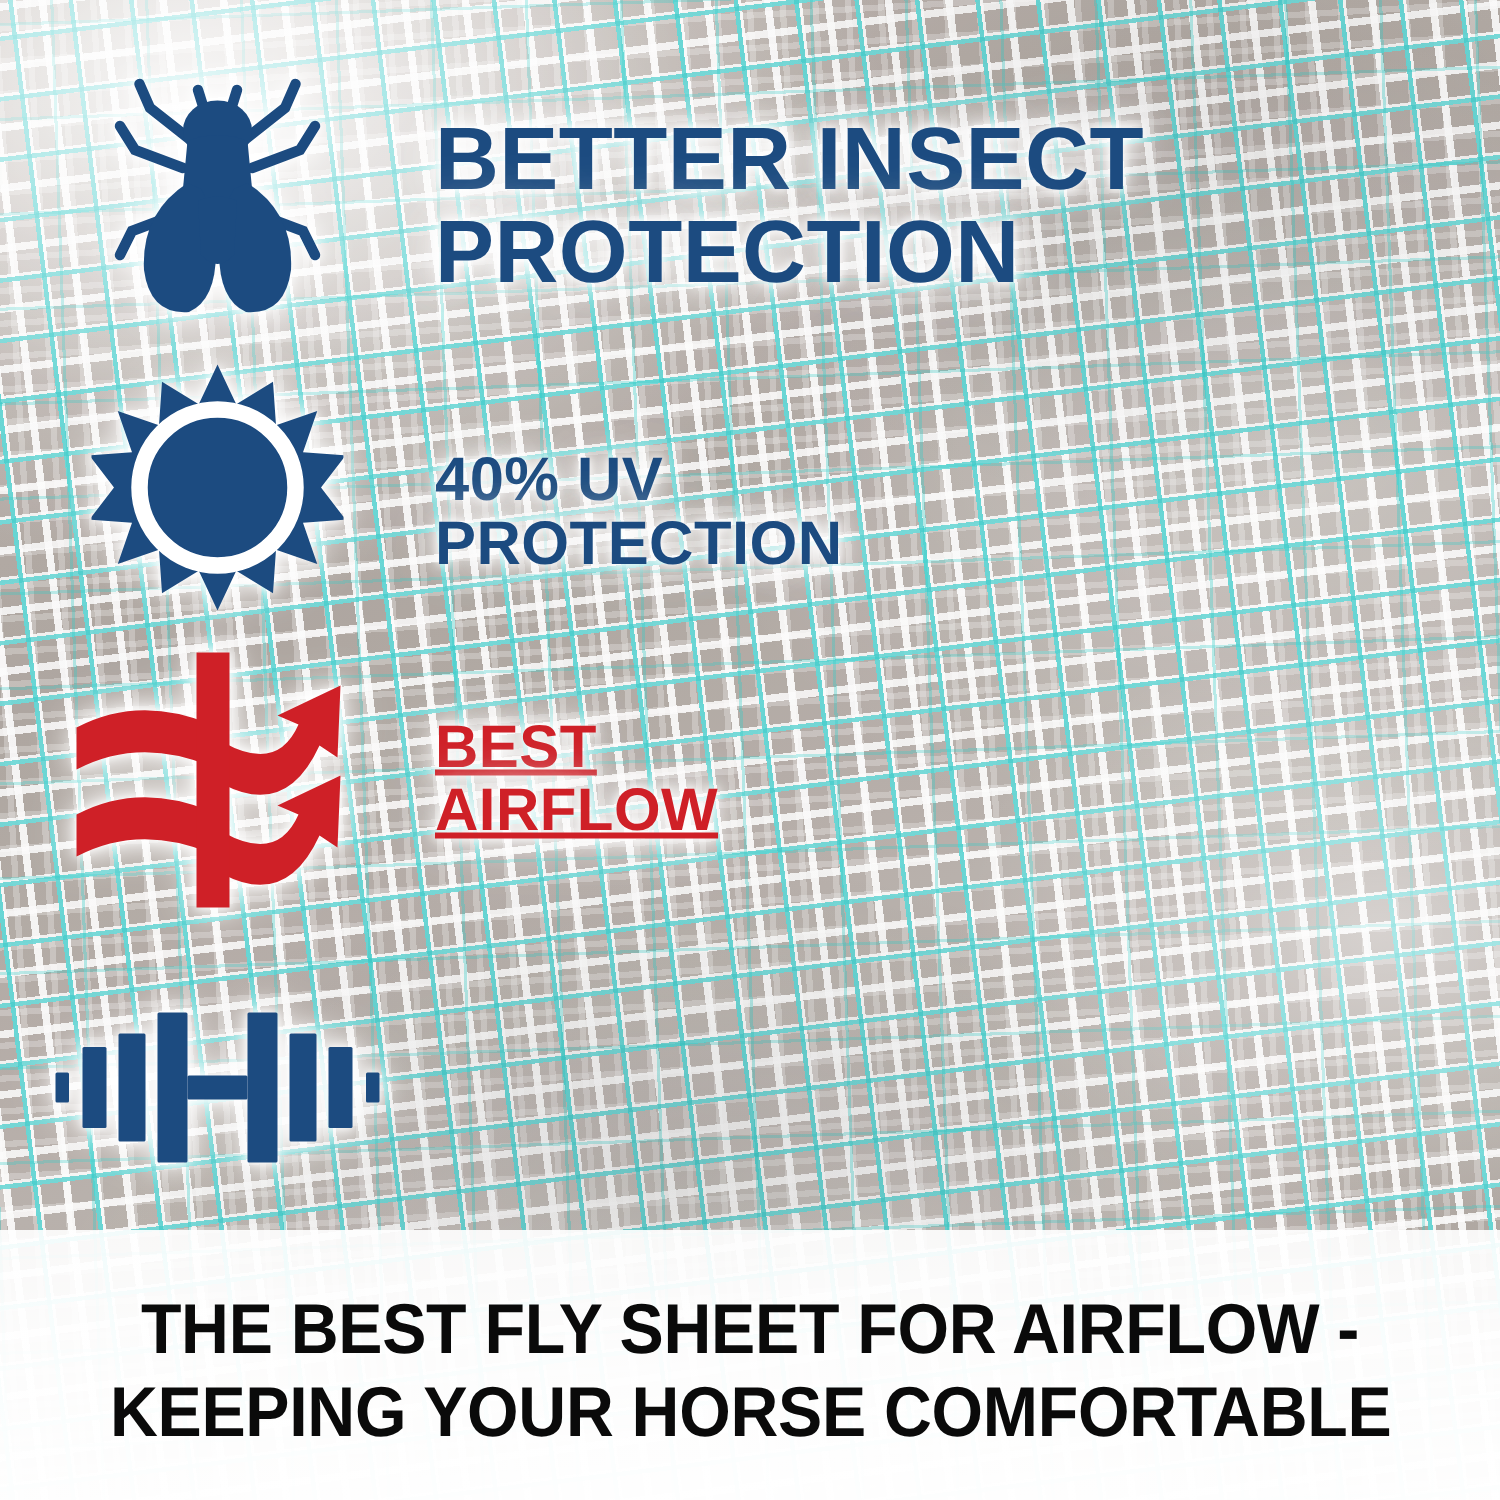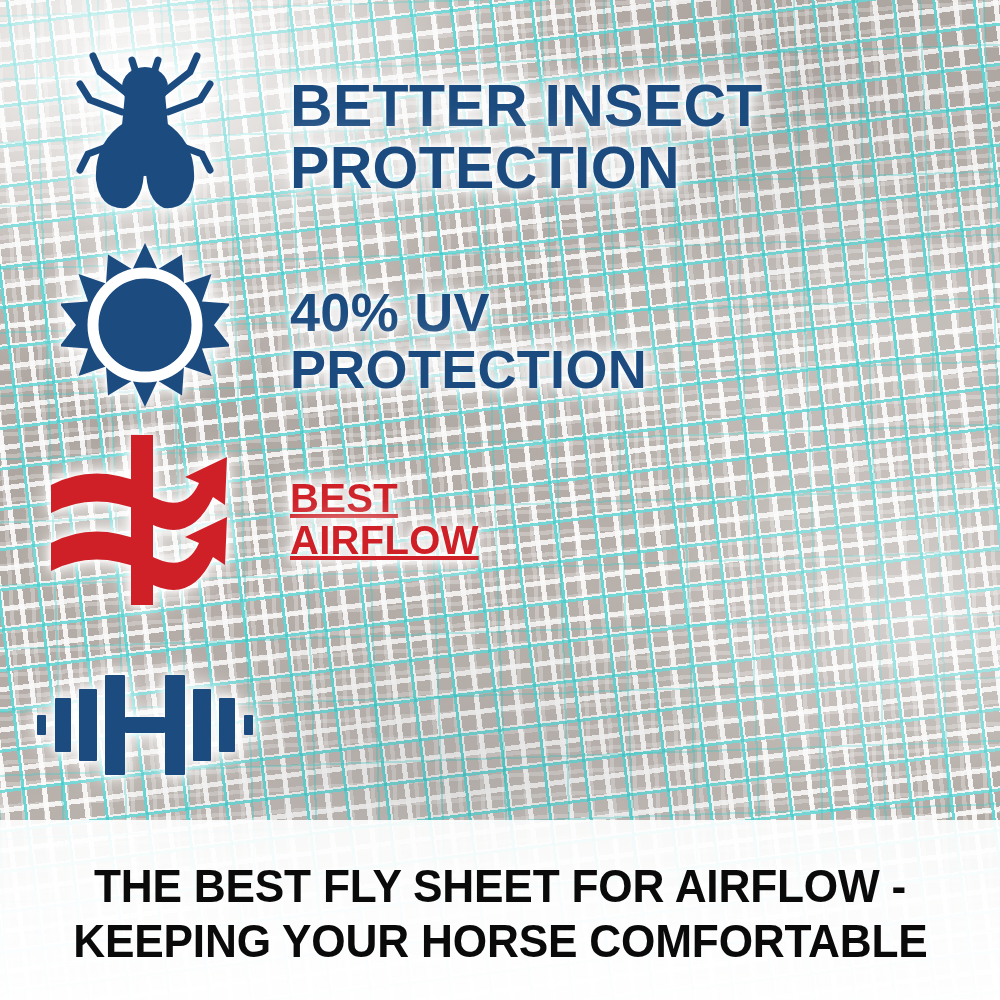--- a/index.html
+++ b/index.html
@@ -165,21 +165,21 @@
     color: #cf2027;
   }
 
   
   .row-insect   { margin-top: 0px;  }
   .row-uv       { margin-top: -4px; }
   .row-airflow  { margin-top: 4px;  }
   .row-durability { margin-top: 14px; }
 
   .row-insect .feature-label   { font-size: 59px; }
-  .row-uv .feature-label       { font-size: 54px; margin-top: 32px; }
+  .row-uv .feature-label       { font-size: 41px; margin-top: 32px; }
   .row-airflow .feature-label  { font-size: 40px; text-decoration: underline; }
   .row-durability .feature-label { font-size: 59px; }
 
   
   .banner {
     position: absolute;
     left: 0;
     top: 820px;
     width: 1000px;
     height: 180px;

